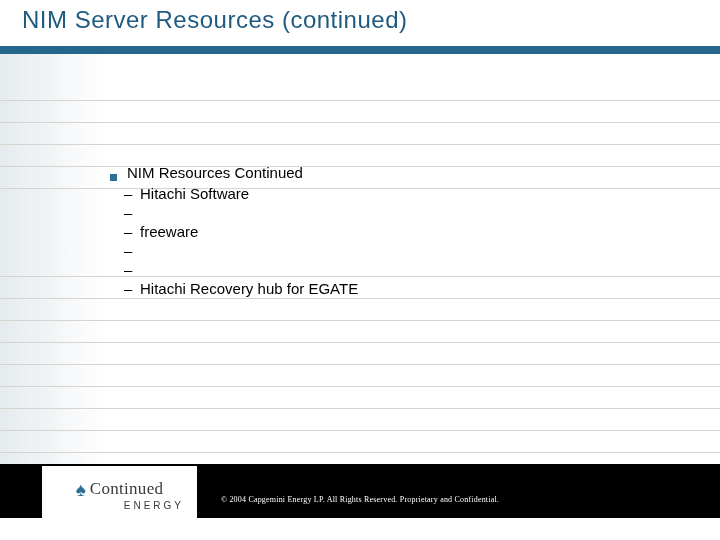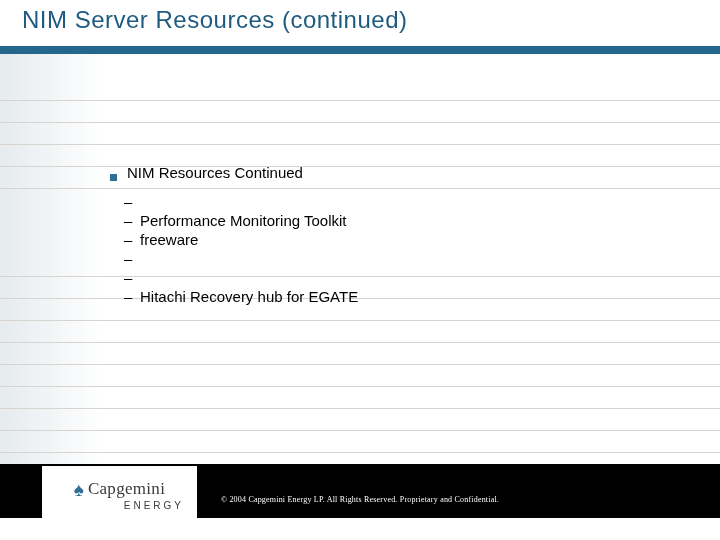--- a/index.html
+++ b/index.html
@@ -4,21 +4,21 @@
 <style>
   html,body{margin:0;padding:0}
   body{width:720px;height:540px;background:#fff;font-family:Arial,Helvetica,sans-serif;position:relative;overflow:hidden}
   .slide{position:absolute;inset:0}
   .title-bar{position:relative;height:48px;padding:6px 0 0 22px}
   .title-bar h1{margin:0;font-size:24px;font-weight:400;color:#1f5b80;letter-spacing:.5px}
   .title-underline{position:absolute;left:0;right:0;top:46px;height:8px;background:#24668c}
   .brochure-lines{position:absolute;left:0;top:100px;width:720px}
   .bl{position:absolute;left:0;width:720px;height:1px;background:#d7d3cf}
   .content{position:absolute;left:110px;top:164px;color:#000;font-size:15px}
-  .bullet-row{display:flex;align-items:flex-end;margin-bottom:12px}
+  .bullet-row{display:flex;align-items:flex-end;margin-bottom:4px}
   .bullet-sq{width:7px;height:7px;background:#2e6f94;margin-top:6px;margin-right:10px;flex:none}
   .sub-list{margin-left:14px}
   .sub-row{display:flex;align-items:flex-start;margin:2px 0}
   .dash{width:16px;flex:none}
   .footer-band{position:absolute;left:0;bottom:22px;width:720px;height:54px;background:#000}
   .footer-text{color:#fff;font-size:8px;font-family:Georgia,'Times New Roman',serif;position:absolute;left:0;right:0;bottom:14px;text-align:center;letter-spacing:.2px}
   .logo-wrap{position:absolute;left:42px;bottom:16px;width:155px;height:58px;background:#fff;display:flex;flex-direction:column;align-items:center;justify-content:center;box-shadow:none}
   .logo-top{display:flex;align-items:center;gap:4px}
   .spade{color:#2e6f94;font-size:19px;line-height:1}
   .logo-text{font-family:Georgia,'Times New Roman',serif;font-size:17px;color:#3a3a3a;letter-spacing:.3px}
@@ -55,24 +55,24 @@
     </div>
 
   <div class="content">
     <div class="bullet-row">
       <div class="bullet-sq"></div>
       <div>NIM Resources Continued</div>
     </div>
     <div class="sub-list" id="sublist">
         <div class="sub-row">
           <div class="dash">–</div>
+          <div>Hitachi Software</div>
         </div>
         <div class="sub-row">
           <div class="dash">–</div>
-          <div>Performance Monitoring Toolkit</div>
         </div>
         <div class="sub-row">
           <div class="dash">–</div>
           <div>freeware</div>
         </div>
         <div class="sub-row">
           <div class="dash">–</div>
         </div>
         <div class="sub-row">
           <div class="dash">–</div>
@@ -84,18 +84,18 @@
       </div>
   </div>
 
   <div class="footer-band">
     <div class="footer-text">© 2004 Capgemini Energy LP.  All Rights Reserved.  Proprietary and Confidential.</div>
   </div>
 
   <div class="logo-wrap">
     <div class="logo-top">
       <span class="spade">♠</span>
-      <span class="logo-text">Capgemini</span>
+      <span class="logo-text">Continued</span>
     </div>
     <div class="logo-sub">ENERGY</div>
   </div>
 
 </div>
 
 </body></html>

